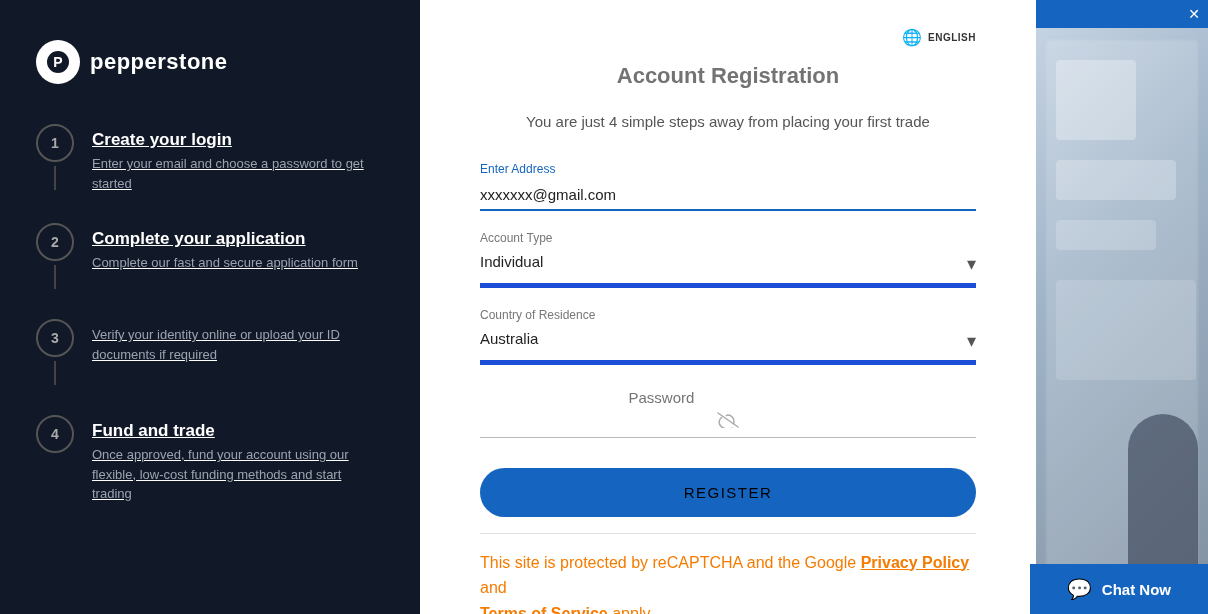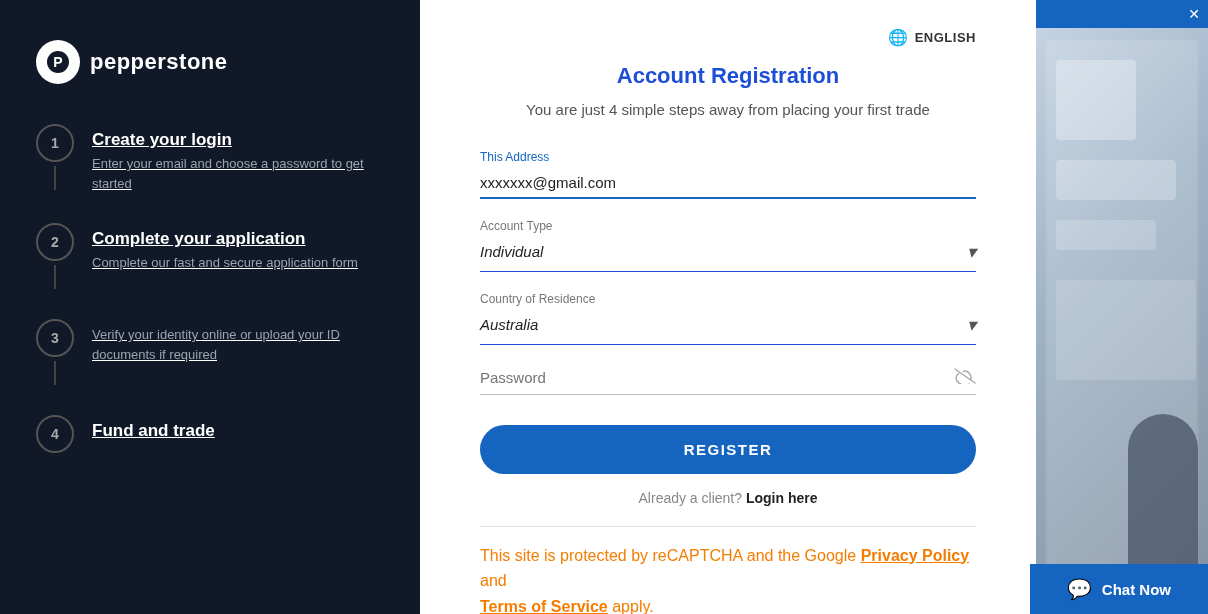--- a/index.html
+++ b/index.html
@@ -102,31 +102,31 @@
     }
     .lang-bar {
       display: flex;
       justify-content: flex-end;
       align-items: center;
       gap: 6px;
       margin-bottom: 16px;
     }
     .globe-icon { font-size: 16px; color: #555; }
     .lang-label {
-      font-size: 13px;
+      font-size: 10px;
       font-weight: 600;
       color: #333;
       letter-spacing: 0.5px;
     }
     .form-title {
       text-align: center;
       font-size: 22px;
       font-weight: 600;
-      color: #1d4ed8;
-      margin-bottom: 10px;
+      color: #737373;
+      margin-bottom: 22px;
     }
     .form-subtitle {
       text-align: center;
       font-size: 15px;
       color: #555;
       margin-bottom: 28px;
       line-height: 1.5;
     }
     .form-group {
       margin-bottom: 20px;
@@ -143,69 +143,69 @@
       border: none;
       border-bottom: 2px solid #1565c0;
       padding: 6px 0;
       font-size: 15px;
       color: #222;
       outline: none;
       background: transparent;
     }
     .form-select-wrapper {
       position: relative;
-      border-bottom: 1px solid #1d4ed8;
+      border-bottom: 5px solid #1d4ed8;
       padding-bottom: 4px;
     }
     .form-select-label {
       font-size: 12px;
       color: #777;
       display: block;
       margin-bottom: 4px;
     }
     .form-select-display {
       display: flex;
       justify-content: space-between;
-      align-items: center;
+      align-items: flex-start;
       font-size: 15px;
       color: #222;
       padding: 4px 0;
       cursor: pointer;
-      font-style: italic;
     }
     .chevron-down { font-size: 18px; color: #555; }
     .password-wrapper {
       position: relative;
       border-bottom: 1px solid #bbb;
       padding-bottom: 4px;
     }
     .password-row {
       display: flex;
       justify-content: flex-end;
       align-items: center;
+      flex-direction: column;
     }
     .password-input {
       border: none;
       outline: none;
       font-size: 15px;
       color: #aaa;
       background: transparent;
       flex: 1;
       padding: 4px 0;
     }
     .eye-icon { font-size: 20px; color: #aaa; cursor: pointer; }
     .register-btn {
       width: 100%;
       background: #1565c0;
-      color: #ffffff;
+      color: #000000;
       border: none;
       border-radius: 30px;
       padding: 16px;
       font-size: 15px;
-      font-weight: 700;
+      font-weight: 400;
       letter-spacing: 1.5px;
       cursor: pointer;
       margin-top: 10px;
       margin-bottom: 16px;
     }
     .already-client {
       text-align: center;
       font-size: 14px;
       color: #888;
       margin-bottom: 20px;
@@ -325,39 +325,40 @@
       <div class="step-content">
         <div class="step-desc">Verify your identity online or upload your ID documents if required</div>
       </div>
     </div>
     <div class="step-item">
       <div class="step-left">
         <div class="step-circle">4</div>
       </div>
       <div class="step-content">
         <div class="step-title">Fund and trade</div>
+        <div class="step-desc">Once approved, fund your account using our flexible, low-cost funding methods and start trading</div>
       </div>
     </div>
   </div>
 </div>
 
 <div class="center-panel">
   
   <div class="lang-bar">
     <span class="globe-icon">🌐</span>
     <span class="lang-label">ENGLISH</span>
   </div>
 
   
   <div class="form-title">Account Registration</div>
   <div class="form-subtitle">You are just 4 simple steps away from placing your first trade</div>
 
   
   <div class="form-group">
-    <label class="form-label">This Address</label>
+    <label class="form-label">Enter Address</label>
     <input class="form-input" type="email" value="xxxxxxx@gmail.com" style="">
   </div>
 
   
   <div class="form-group">
     <div class="form-select-wrapper">
       <span class="form-select-label">Account Type</span>
       <div class="form-select-display">
         <span>Individual</span>
         <span class="chevron-down">▾</span>
@@ -387,24 +388,20 @@
           </svg>
         </span>
       </div>
     </div>
   </div>
 
   
   <button class="register-btn">REGISTER</button>
 
   
-  <div class="already-client">
-    <span>Already a client?</span>
-    <a href="#">Login here</a>
-  </div>
 
   <hr class="divider">
 
   
   <div class="recaptcha-text">
     <span>This site is protected by reCAPTCHA and the Google</span>
     <a href="#">Privacy Policy</a>
     <span>and</span>
     <br>
     <a href="#">Terms of Service</a>

